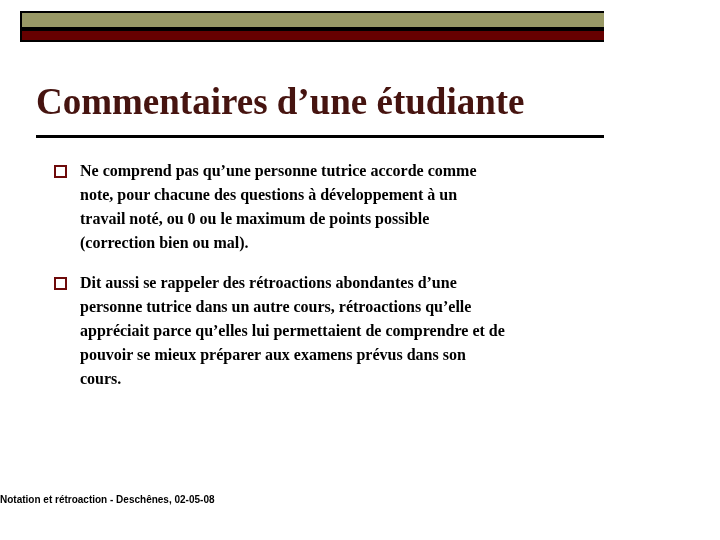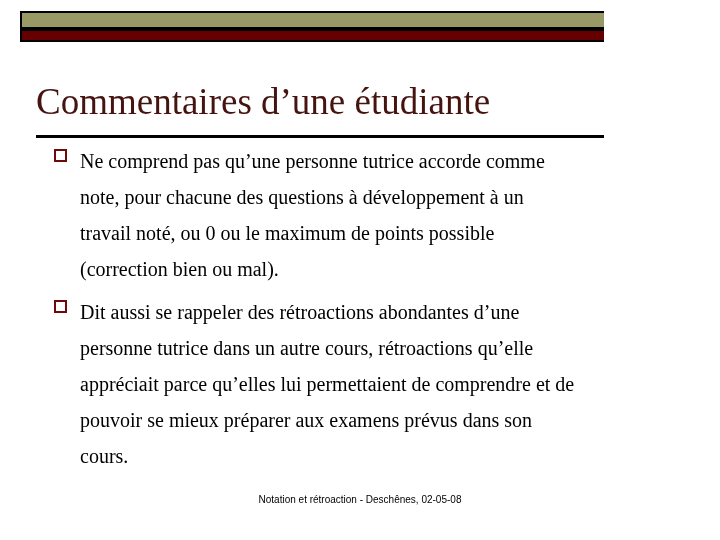--- a/index.html
+++ b/index.html
@@ -7,20 +7,21 @@
     padding: 0;
     background: #ffffff;
   }
   .slide {
     position: relative;
     width: 604px;
     height: 540px;
     background: var(--background, #ffffff);
     overflow: hidden;
     font-family: "Liberation Serif", serif;
+    font-weight: bold;
   }
   
   .deco div { position: absolute; box-sizing: border-box; }
   .khaki-bar {
     left: 20px; top: 11px; width: 667px; height: 18px;
     background: var(--accent-khaki, #999966);
     border: 2px solid #000;
   }
   .red-square {
     left: 687px; top: 8px; width: 18px; height: 21px;
@@ -57,39 +58,39 @@
   .bullets {
     position: absolute;
     left: 54px; top: 143px;
     width: 640px;
     margin: 0; padding: 0;
     list-style: none;
   }
   .bullets li {
     position: relative;
     padding-left: 26px;
-    margin: 0 0 7px 0;
-    font-size: 20px;
-    line-height: 36px;
+    margin: 16px 0 7px 0;
+    font-size: 16px;
+    line-height: 24px;
     color: var(--body-text, #000000);
     white-space: pre-line;
   }
   .bullets .marker {
     position: absolute;
     left: 0; top: 6px;
     width: 9px; height: 9px;
     border: 2px solid var(--bullet-marker, #6E0A0A);
     background: transparent;
   }
   
   .footer {
     position: absolute;
     left: 0; top: 494px;
     width: 720px;
-    text-align: center;
+    text-align: left;
     font-family: "Liberation Sans", sans-serif;
     font-size: 10px;
     color: #000;
   }
   .pagenum {
     position: absolute;
     left: 664px; top: 494px;
     width: 24px;
     text-align: center;
     font-family: "Liberation Sans", sans-serif;

